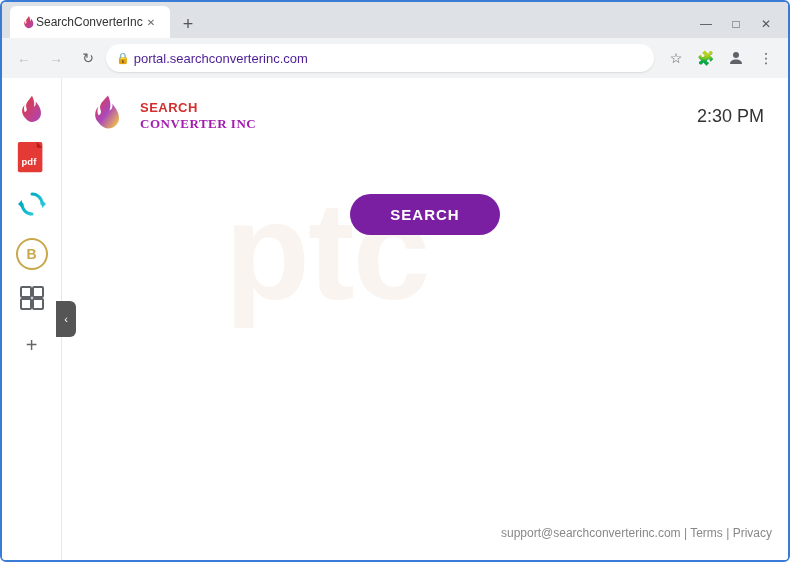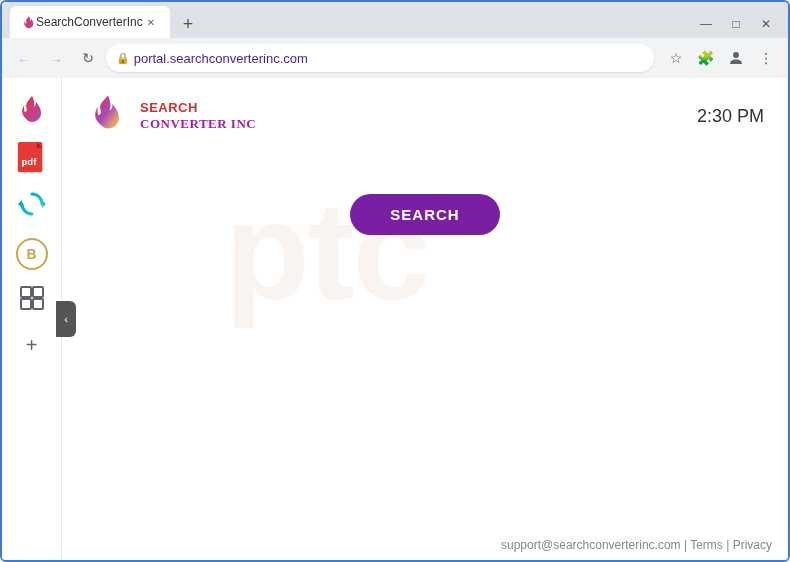--- a/index.html
+++ b/index.html
@@ -189,21 +189,21 @@
       padding: 12px 40px;
       font-size: 15px;
       font-weight: 700;
       letter-spacing: 1px;
       cursor: pointer;
     }
 
     
     .page-footer {
       position: absolute;
-      bottom: 8px;
+      bottom: 20px;
       right: 16px;
       font-size: 12px;
       color: #888;
       z-index: 1;
     }
     .page-footer a { color: #888; text-decoration: none; }
 
     
     .flame-svg { width: 44px; height: 44px; }
   </style>

